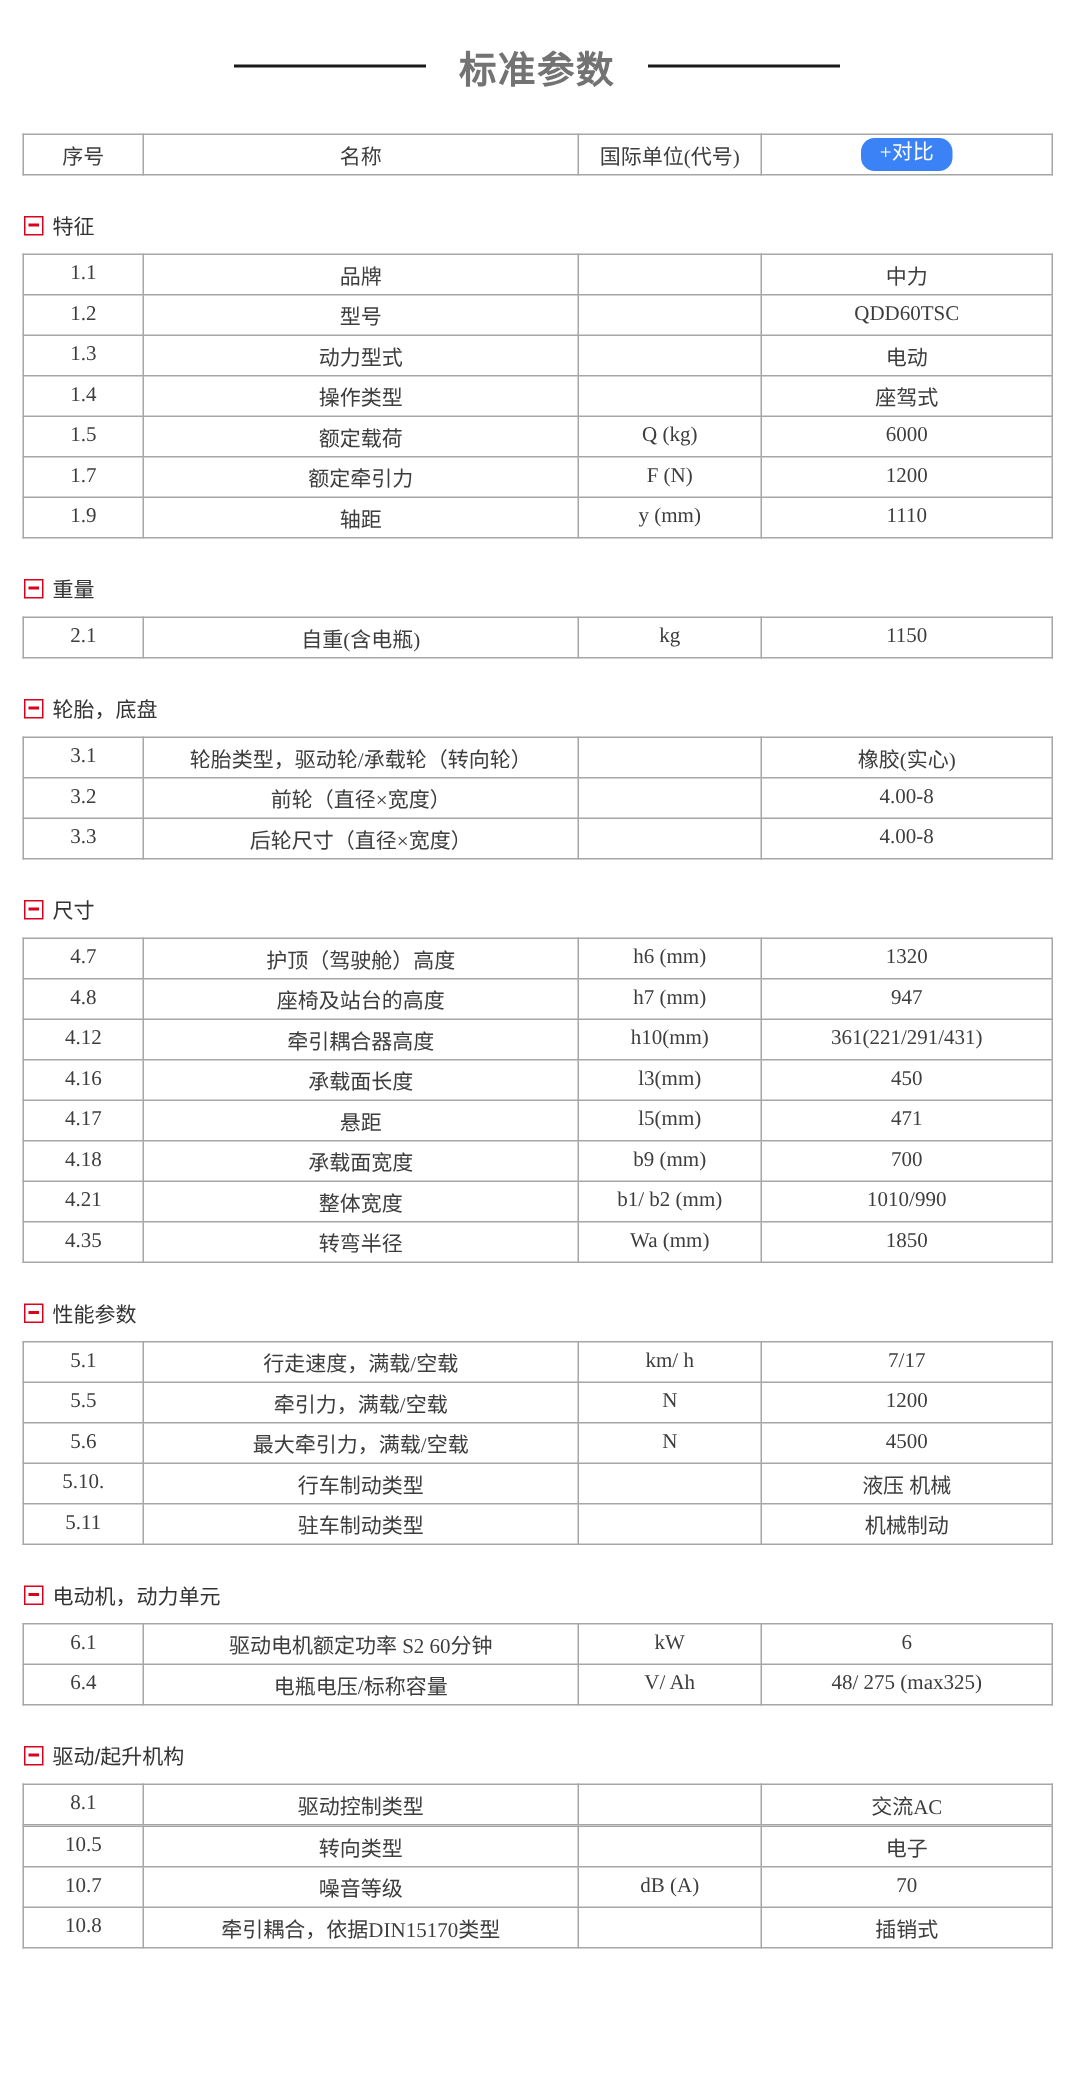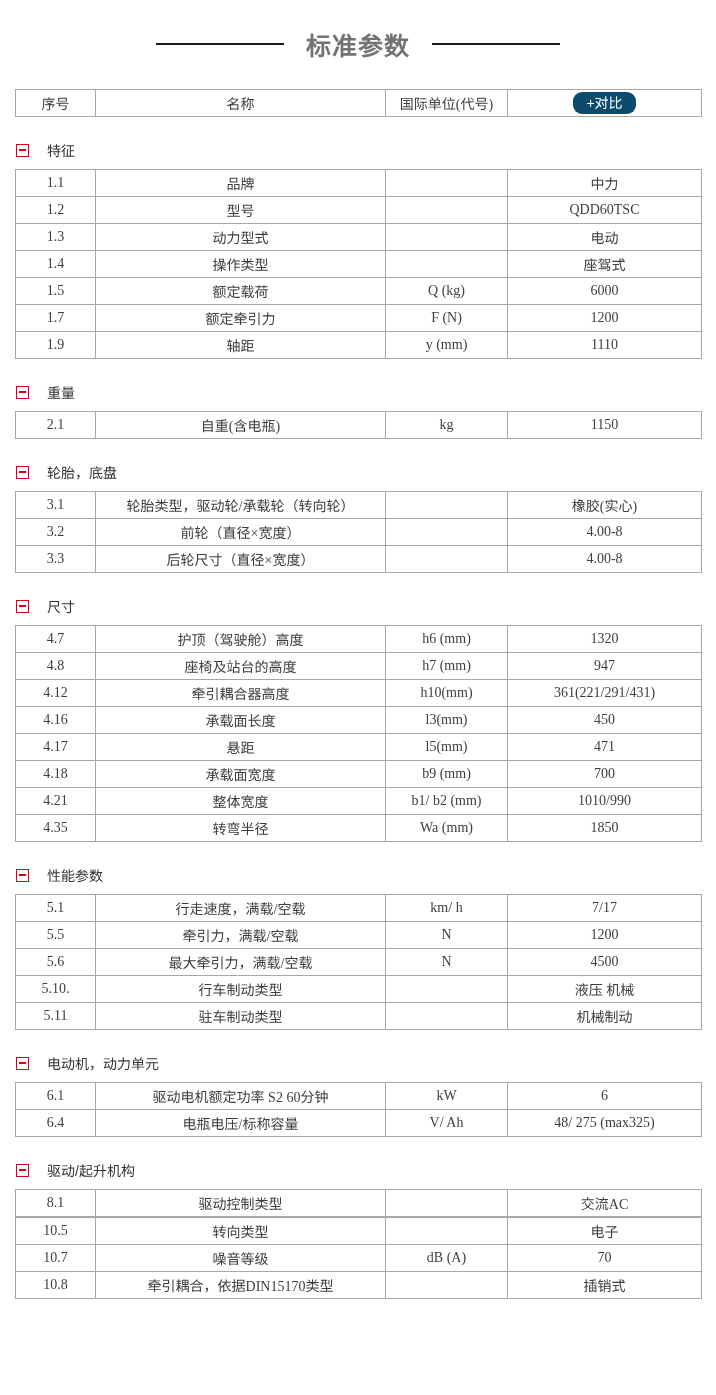--- a/index.html
+++ b/index.html
@@ -55,36 +55,36 @@
     font-family: "Liberation Serif", "DejaVu Serif", serif;
   }
   col.c-no    { width: 80px;  }
   col.c-name  { width: 290px; }
   col.c-unit  { width: 122px; }
   col.c-value { width: 194px; }
   
   .header-table td { font-family: "Liberation Serif", "DejaVu Serif", serif; }
   .compare-btn {
     display: inline-block;
-    background: #0c4a6e;
+    background: #3b82f6;
     color: #ffffff;
     border: none;
     border-radius: 9px;
     font-size: 14px;
     line-height: 20px;
     height: 22px;
     padding: 0 13px;
     cursor: pointer;
-    font-family: Liberation Sans, sans-serif;
+    font-family: Liberation Serif, serif;
   }
   
   .section-header {
     display: flex;
     align-items: center;
-    gap: 18px;
+    gap: 6px;
     margin: 23px 0 9px 1px;
   }
   .collapse-icon {
     box-sizing: border-box;
     width: 13px;
     height: 13px;
     border: 1px solid #d9001b;
     position: relative;
     display: inline-block;
     background: #ffffff;

